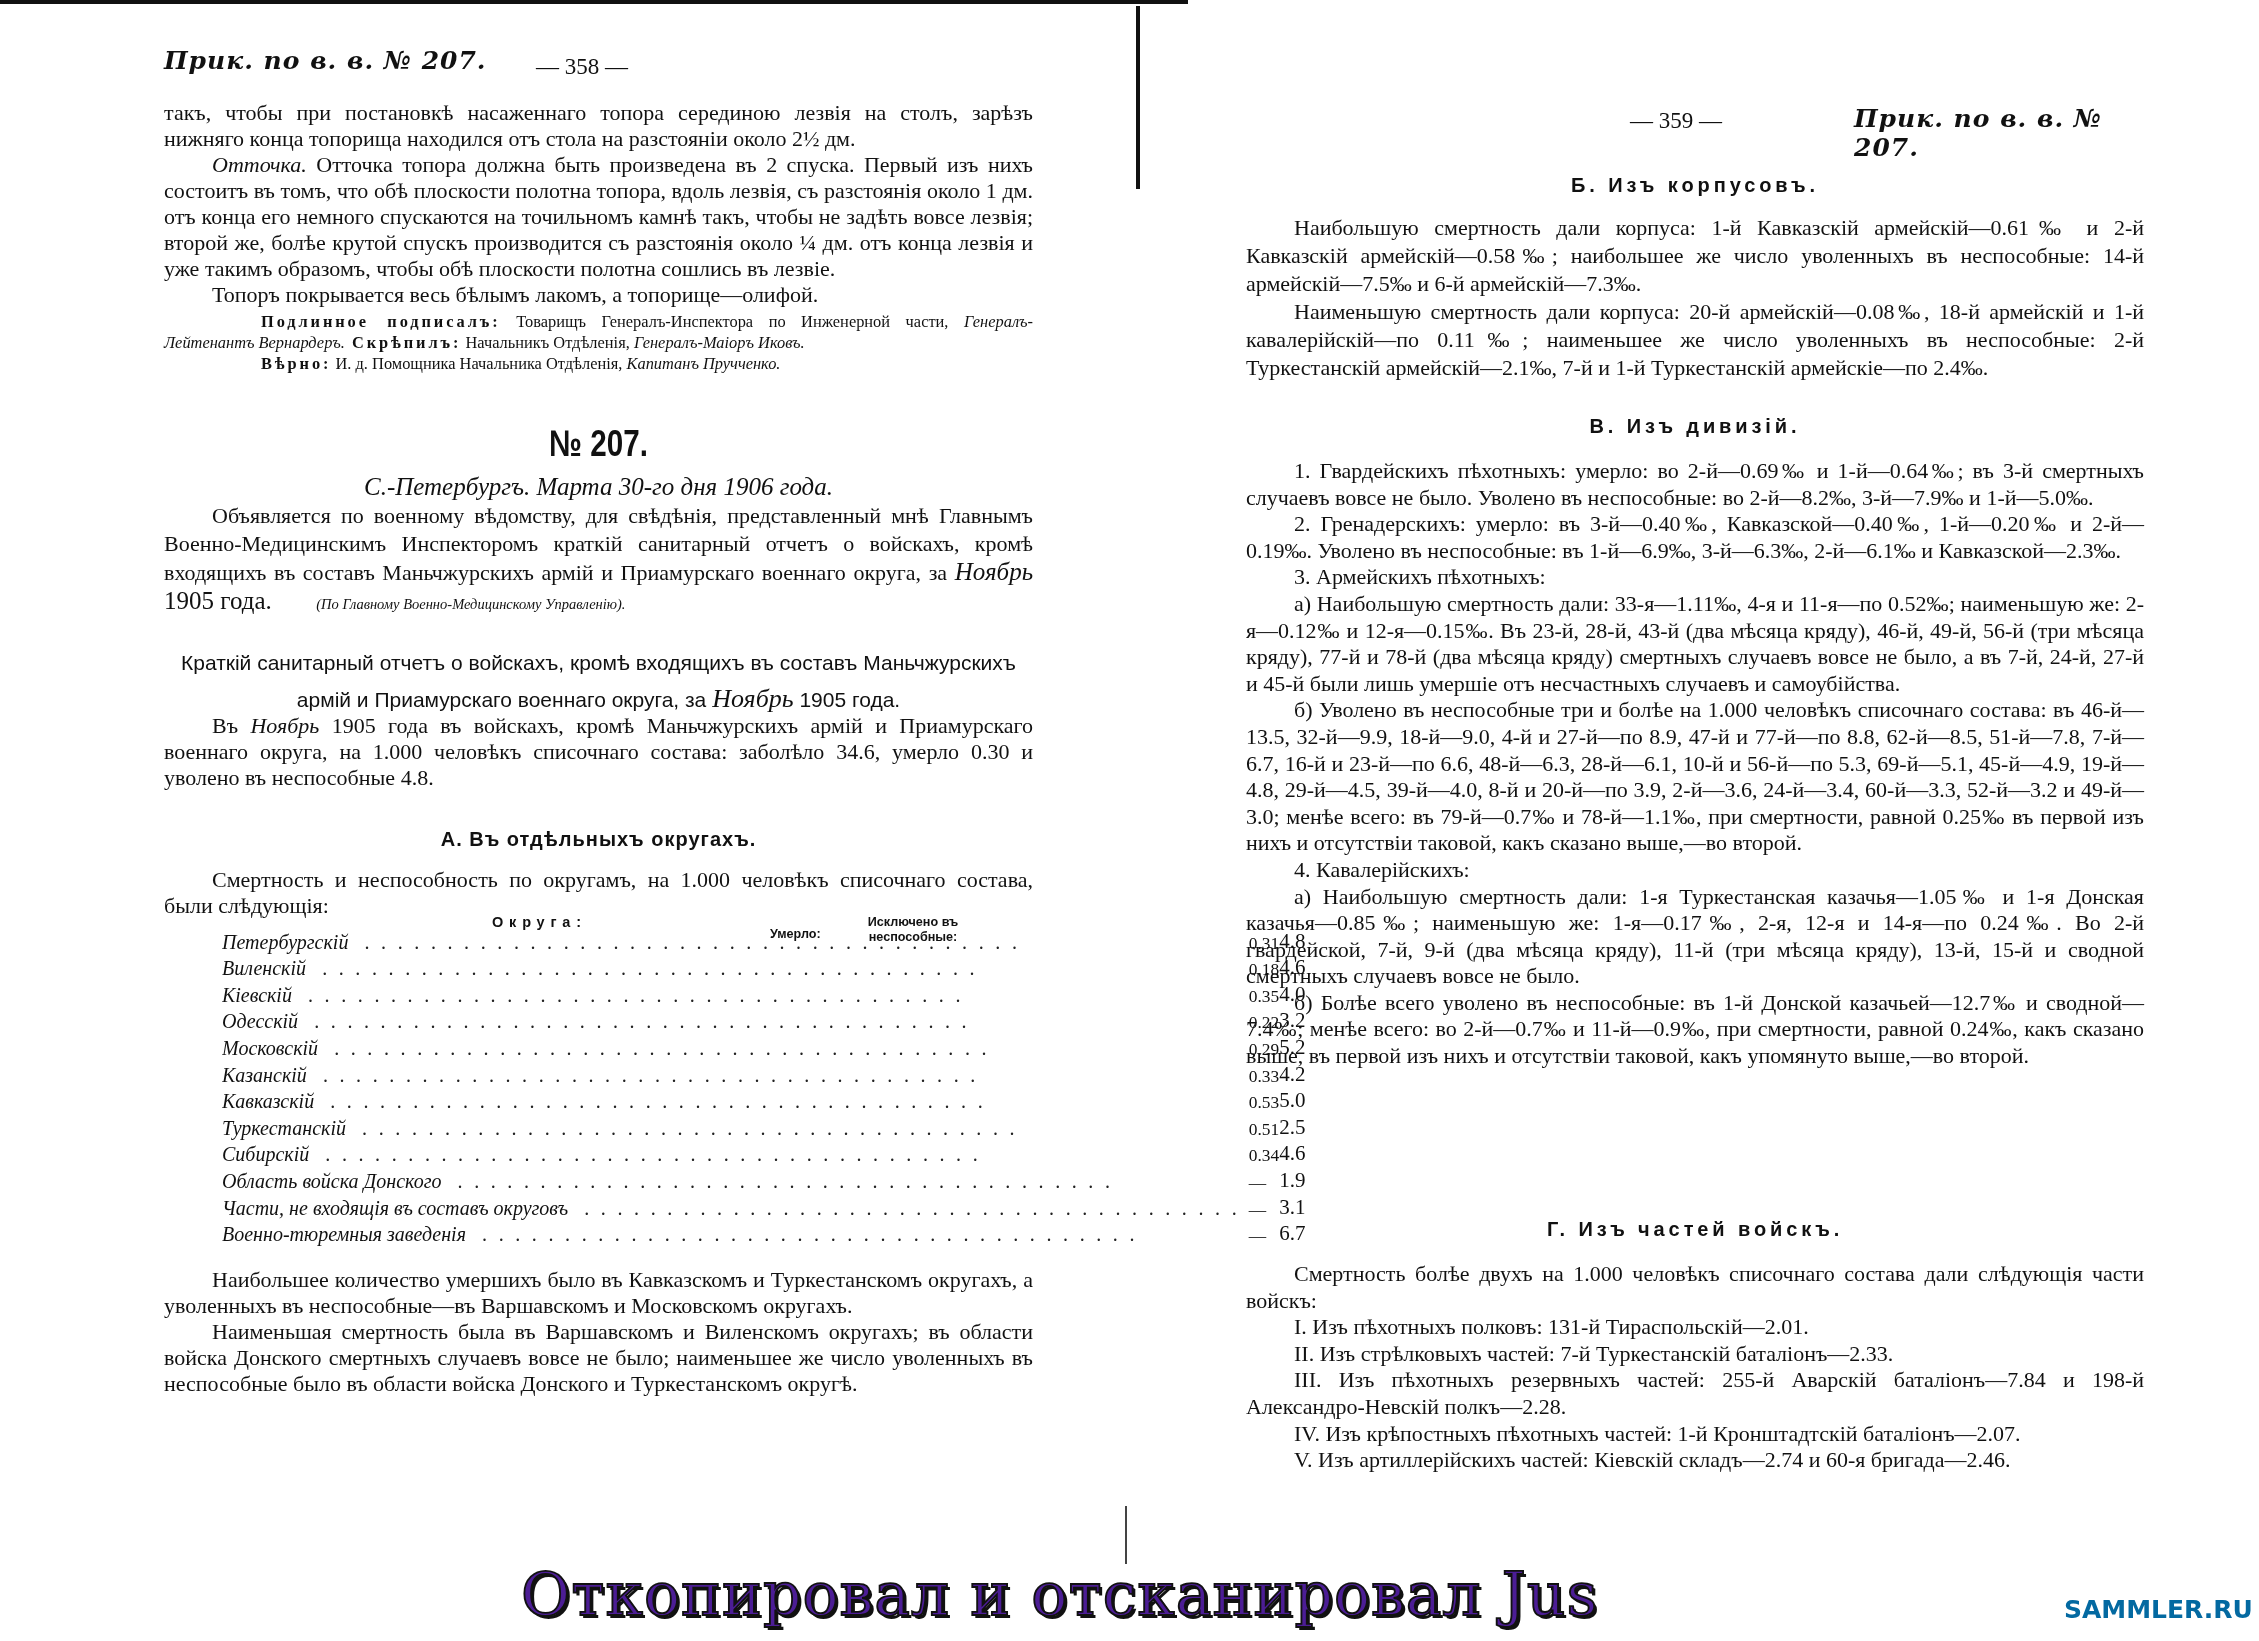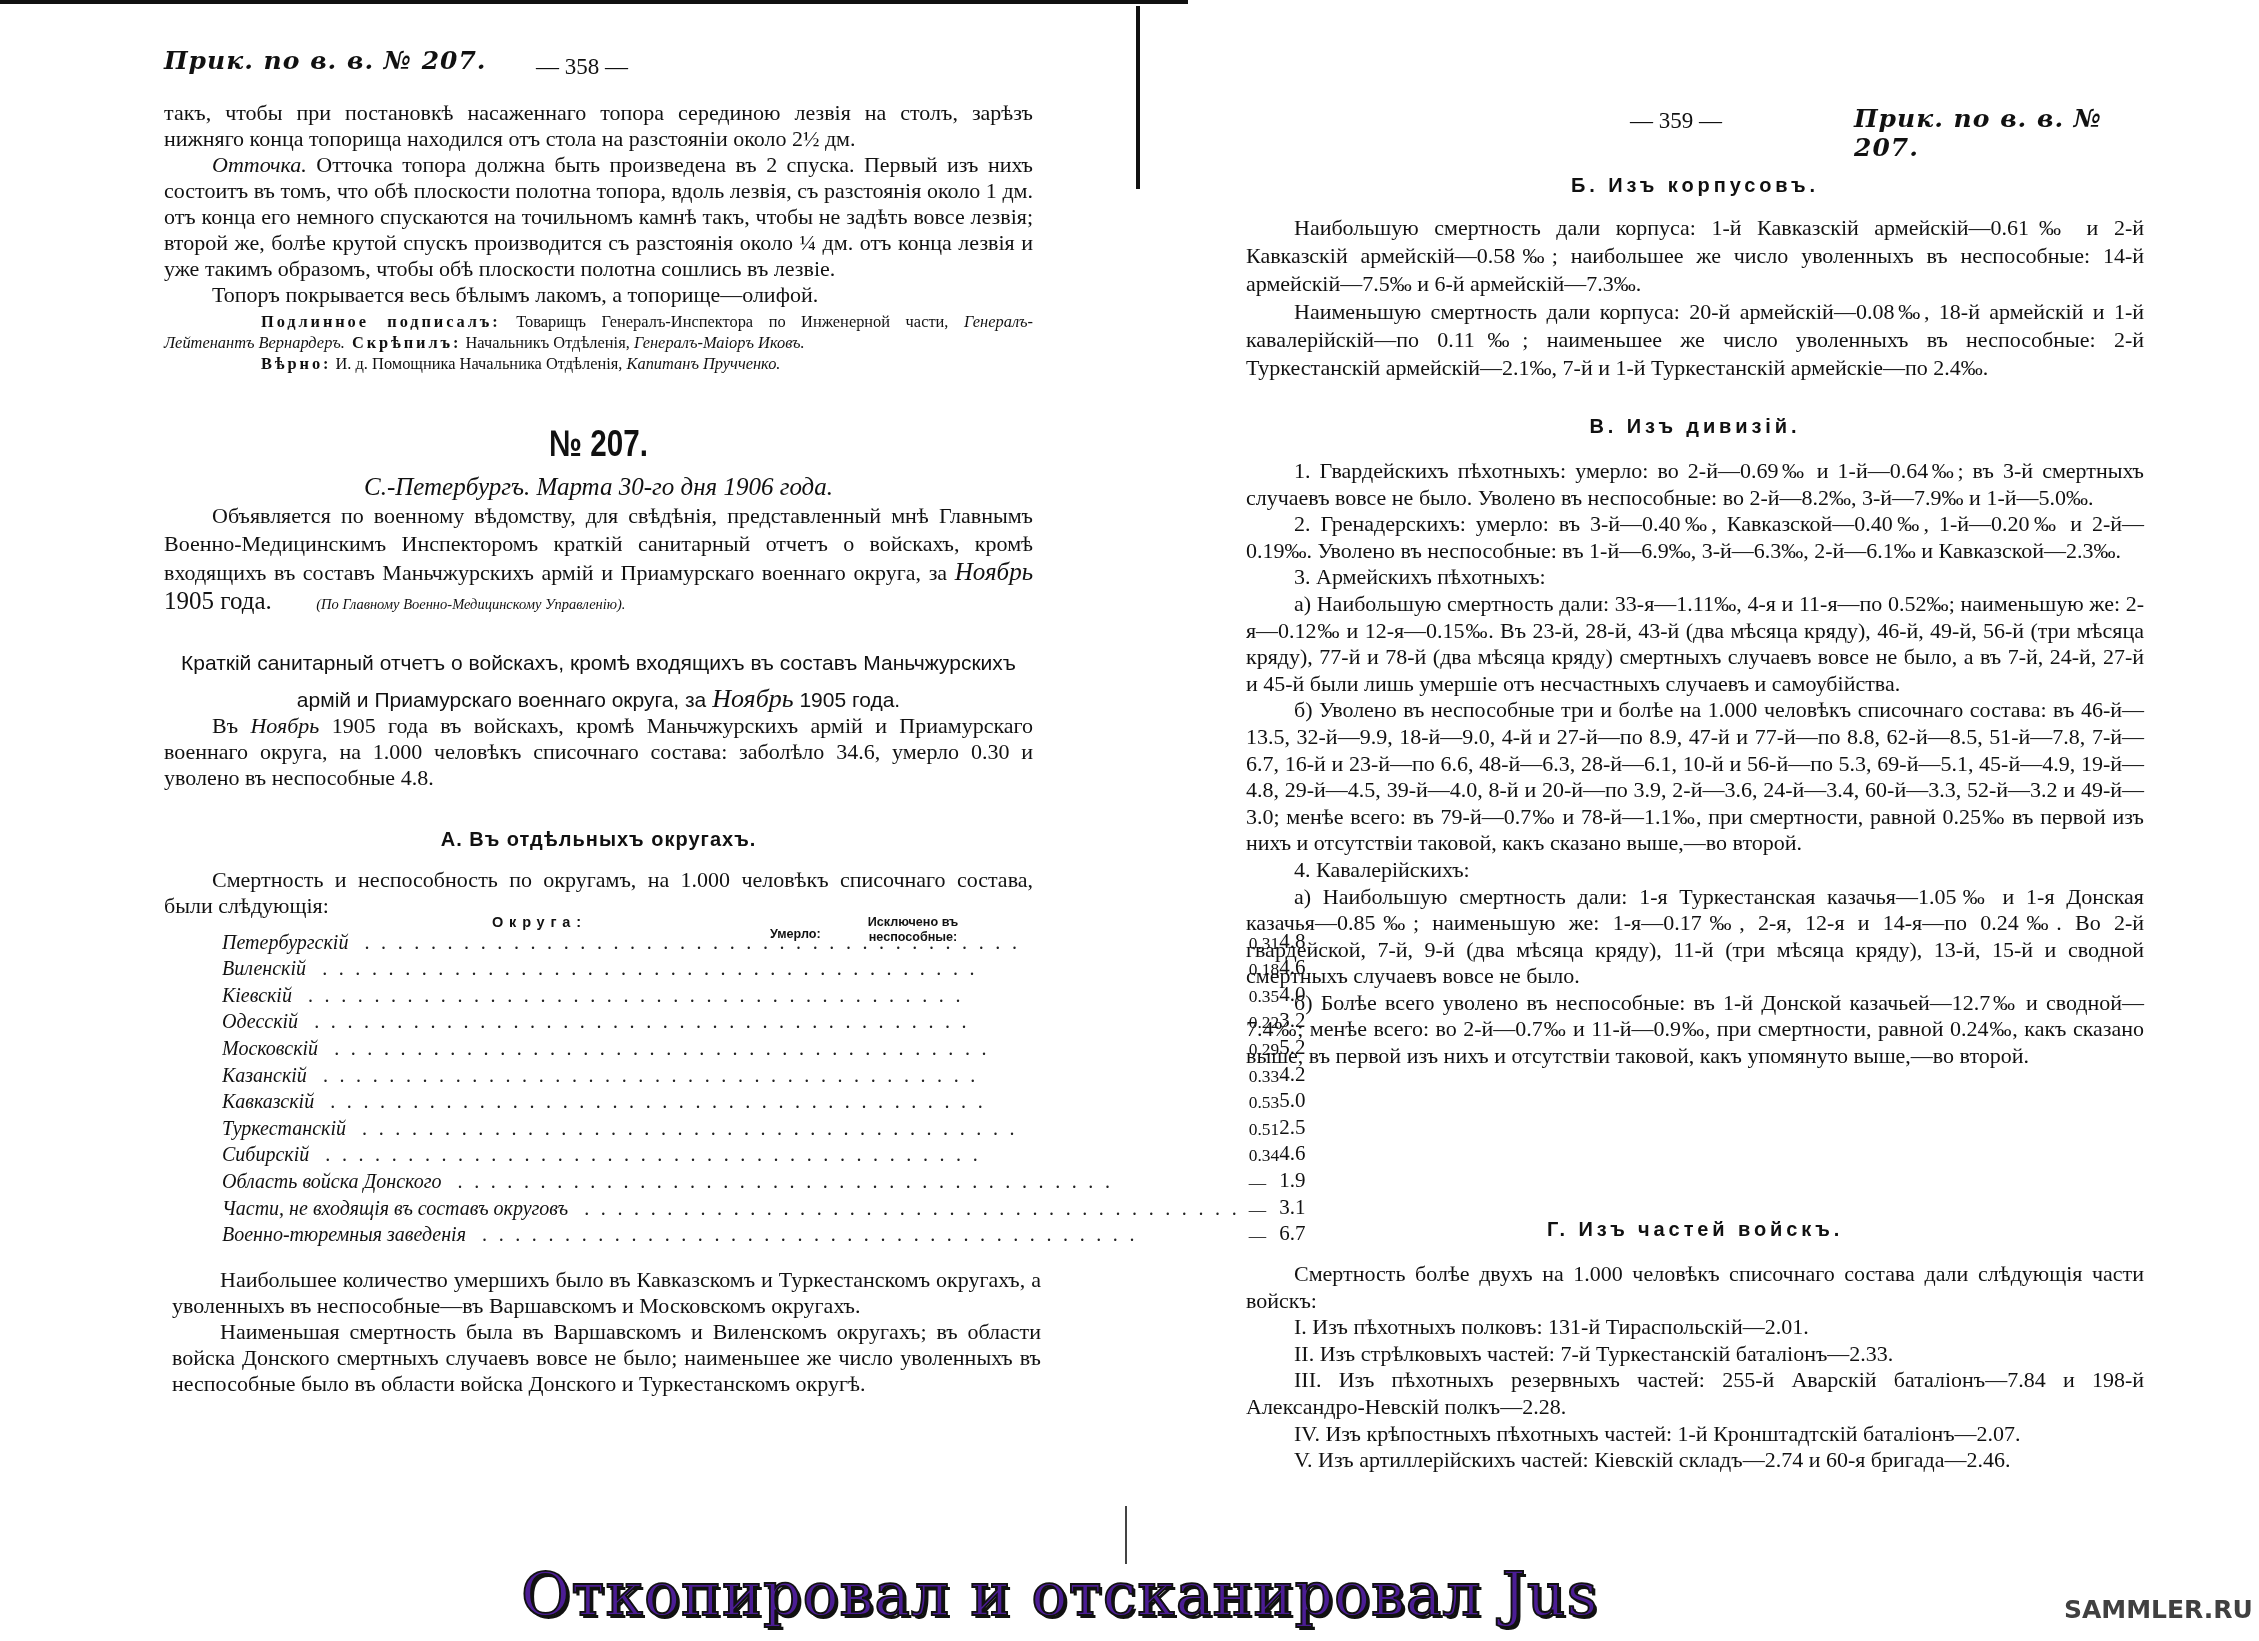--- a/index.html
+++ b/index.html
@@ -23,21 +23,21 @@
   .h-section { font-family:"Liberation Sans", sans-serif; font-weight:bold; font-size:20px; text-align:center; letter-spacing:3.9px; }
   .src-note { font-style:italic; font-size:14.5px; font-family:"Liberation Serif", serif; }
   table.okr { border-collapse:collapse; font-family:"Liberation Serif", serif; font-size:20px; }
   table.okr td { padding:0; height:26.6px; vertical-align:bottom; }
   table.okr td.name { width:560px; white-space:nowrap; overflow:hidden;font-style:italic; }
   table.okr td.name span.dots { letter-spacing:11.6px; color:#222; }
   table.okr td.num { width:106px; text-align:left; font-size:17.4px; }
   table.okr td.num2 { width:126px; text-align:left; font-size:21px; }
   .th { font-family:"Liberation Sans", sans-serif; font-weight:bold; font-size:12.6px; text-align:center; line-height:15.4px; }
   .watermark-scan { position:absolute; left:521px; top:1559px; font-family:"DejaVu Serif", serif; font-size:60px; color:#4c1d95; -webkit-text-stroke:1.9px #111; text-shadow:2.9px 2.9px 0 #111; letter-spacing:1px; }
-  .watermark-site { position:absolute; left:2064px; top:1595px; font-family:"DejaVu Sans", sans-serif; font-weight:bold; font-size:25px; color:#404040; letter-spacing:0px; }
+  .watermark-site { position:absolute; left:2064px; top:1595px; font-family:"DejaVu Sans", sans-serif; font-weight:bold; font-size:25px; color:#0369a1; letter-spacing:0px; }
 </style>
 </head>
 <body>
 
 <div class="top-rule"></div>
 <div class="spine"></div>
 <div class="spine2"></div>
 
 <div class="page left">
   <div class="runhead" style="left:0;">Прик. по в. в. № 207.</div>
@@ -144,21 +144,21 @@
           </tr>
           <tr>
             <td class="name"><span>Военно-тюремныя заведенія</span><span class="dots"> ........................................</span></td>
             <td class="num">—</td>
             <td class="num2">6.7</td>
           </tr>
         </tbody>
     </table>
   </div>
 
-  <div class="block body-text" style="top:1267px; left:8px; width:869px;">
+  <div class="block body-text" style="top:1267px; left:0; width:869px;">
     <div class="indent">Наибольшее количество умершихъ было въ Кавказскомъ и Туркестанскомъ округахъ, а уволенныхъ въ неспособные—въ Варшавскомъ и Московскомъ округахъ.</div>
     <div class="indent">Наименьшая смертность была въ Варшавскомъ и Виленскомъ округахъ; въ области войска Донского смертныхъ случаевъ вовсе не было; наименьшее же число уволенныхъ въ неспособные было въ области войска Донского и Туркестанскомъ округѣ.</div>
   </div>
 </div>
 
 <div class="page right">
   <div class="pagenum" style="left:384px; top:108px;">— 359 —</div>
   <div class="runhead" style="left:608px; top:104px;">Прик. по в. в. № 207.</div>
 
   <div class="block h-section" style="top:174px; left:0; width:898px;">Б. Изъ корпусовъ.</div>

